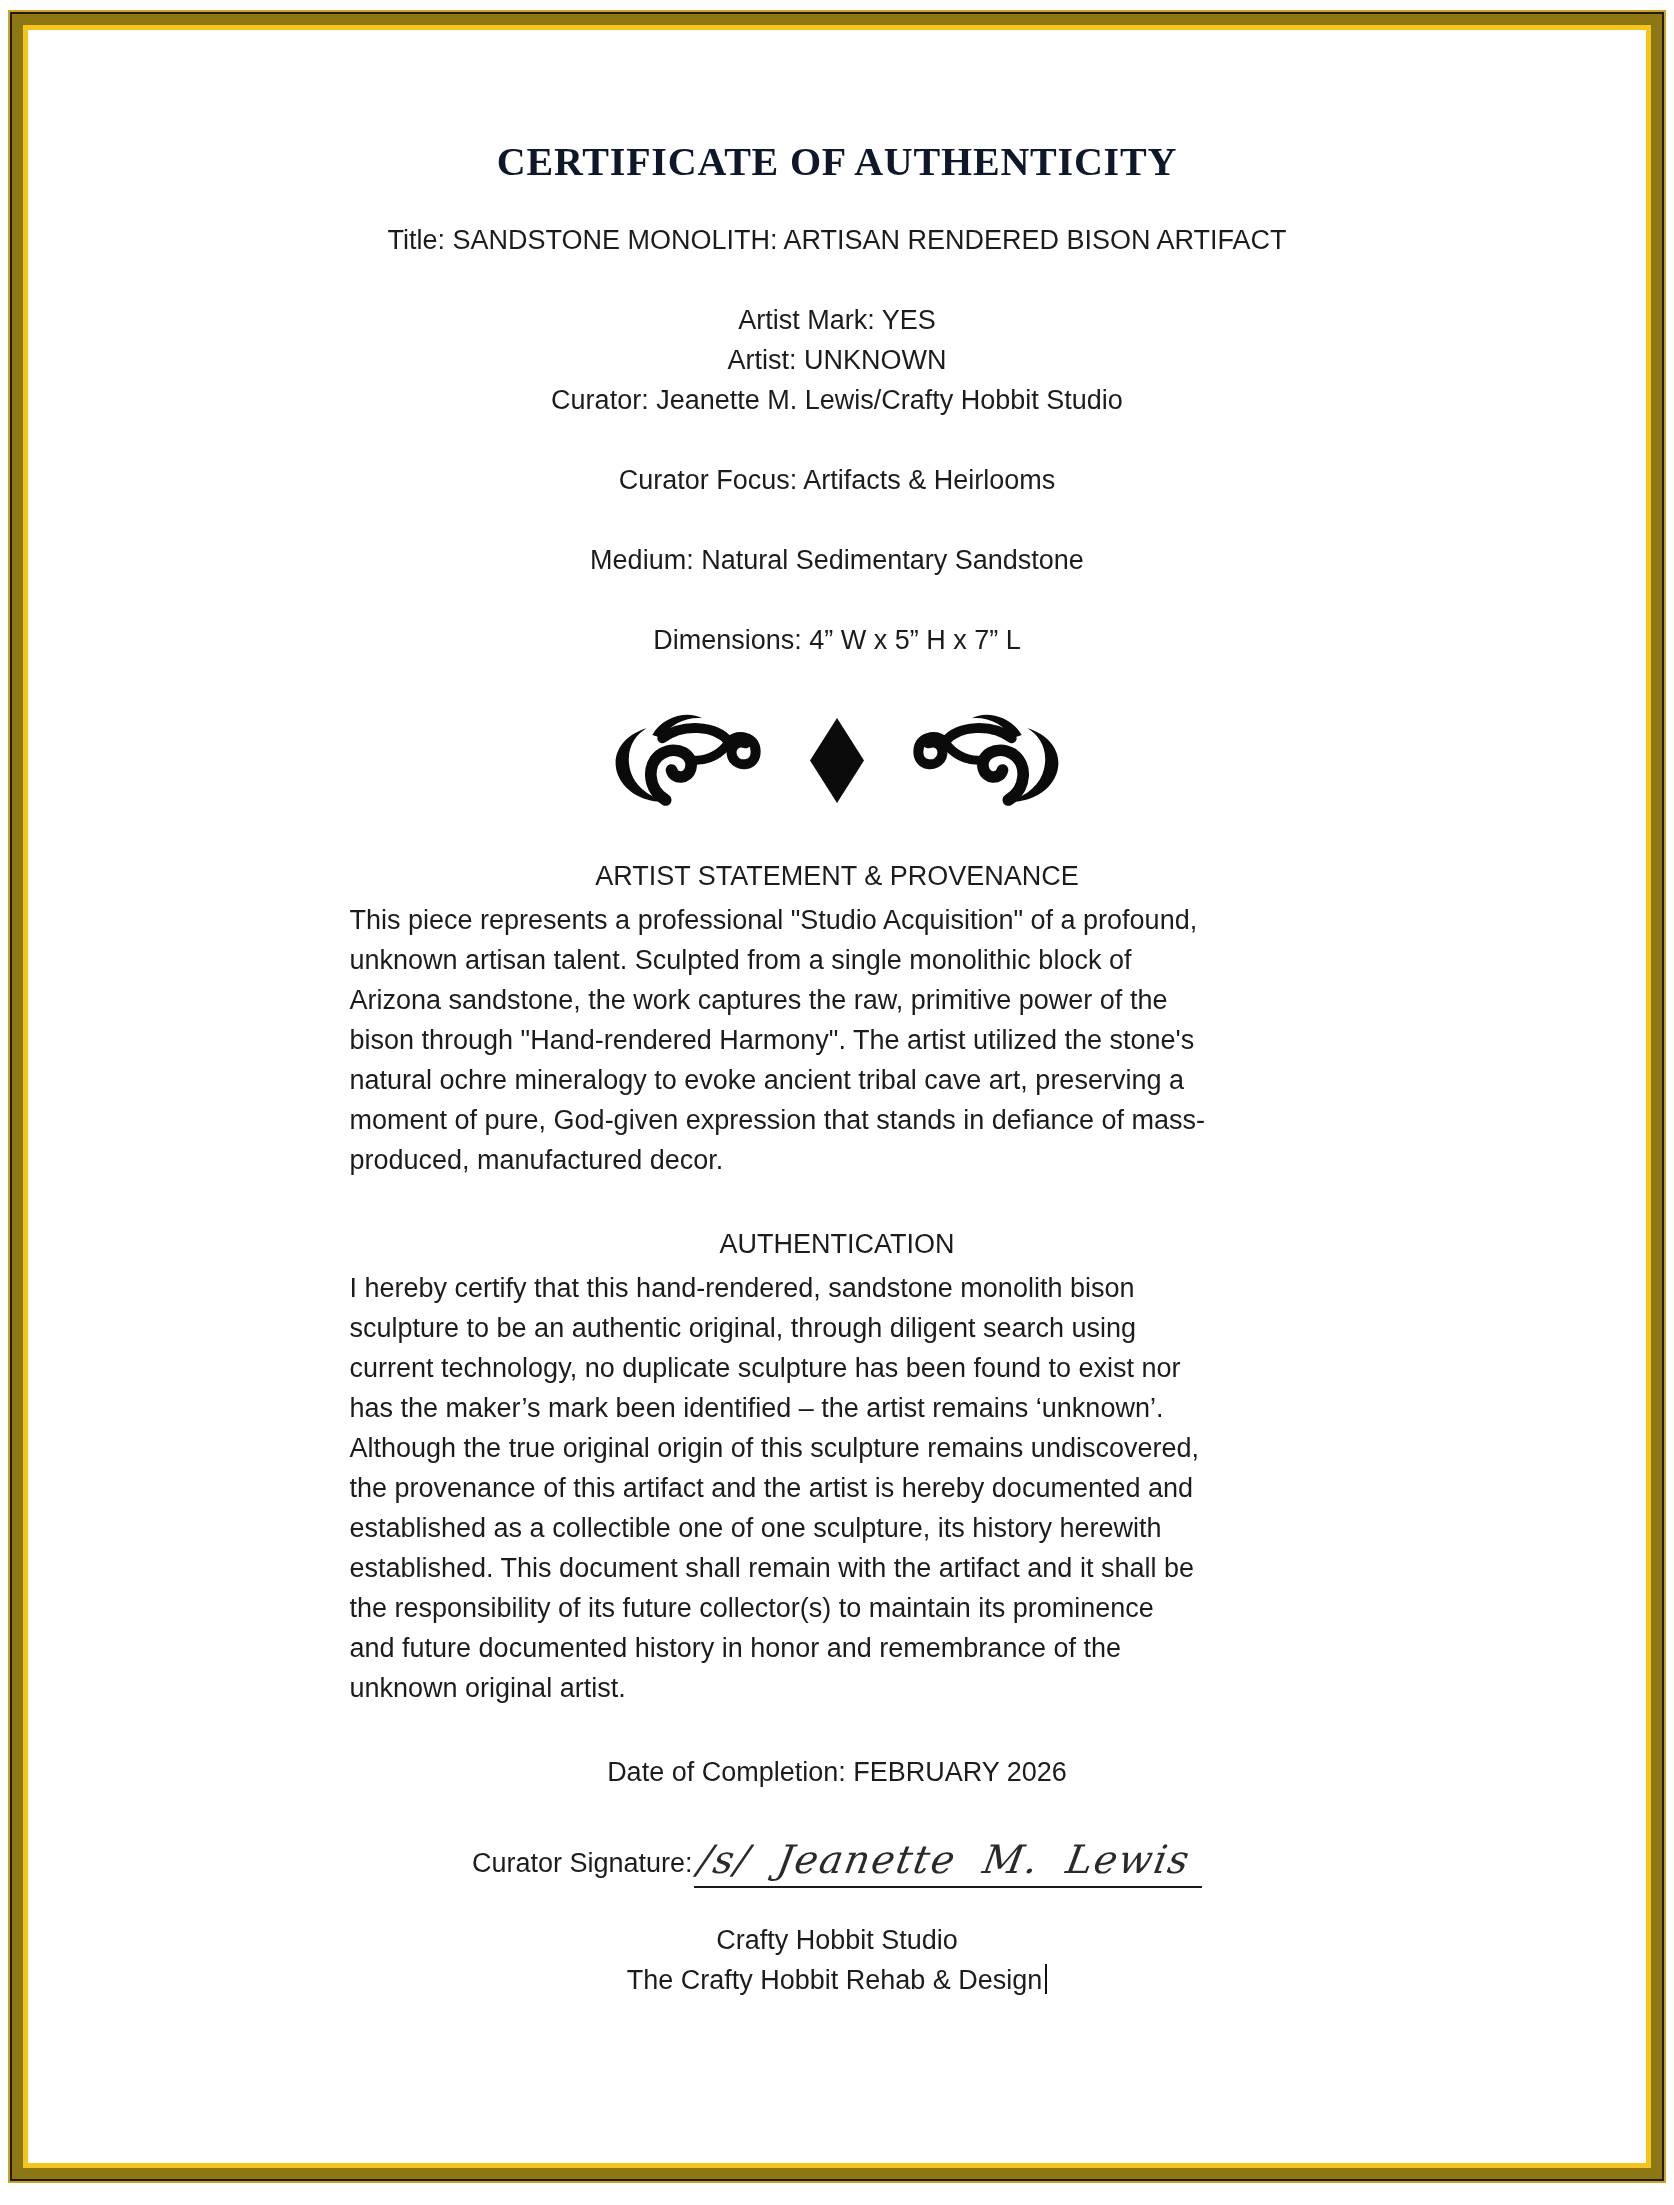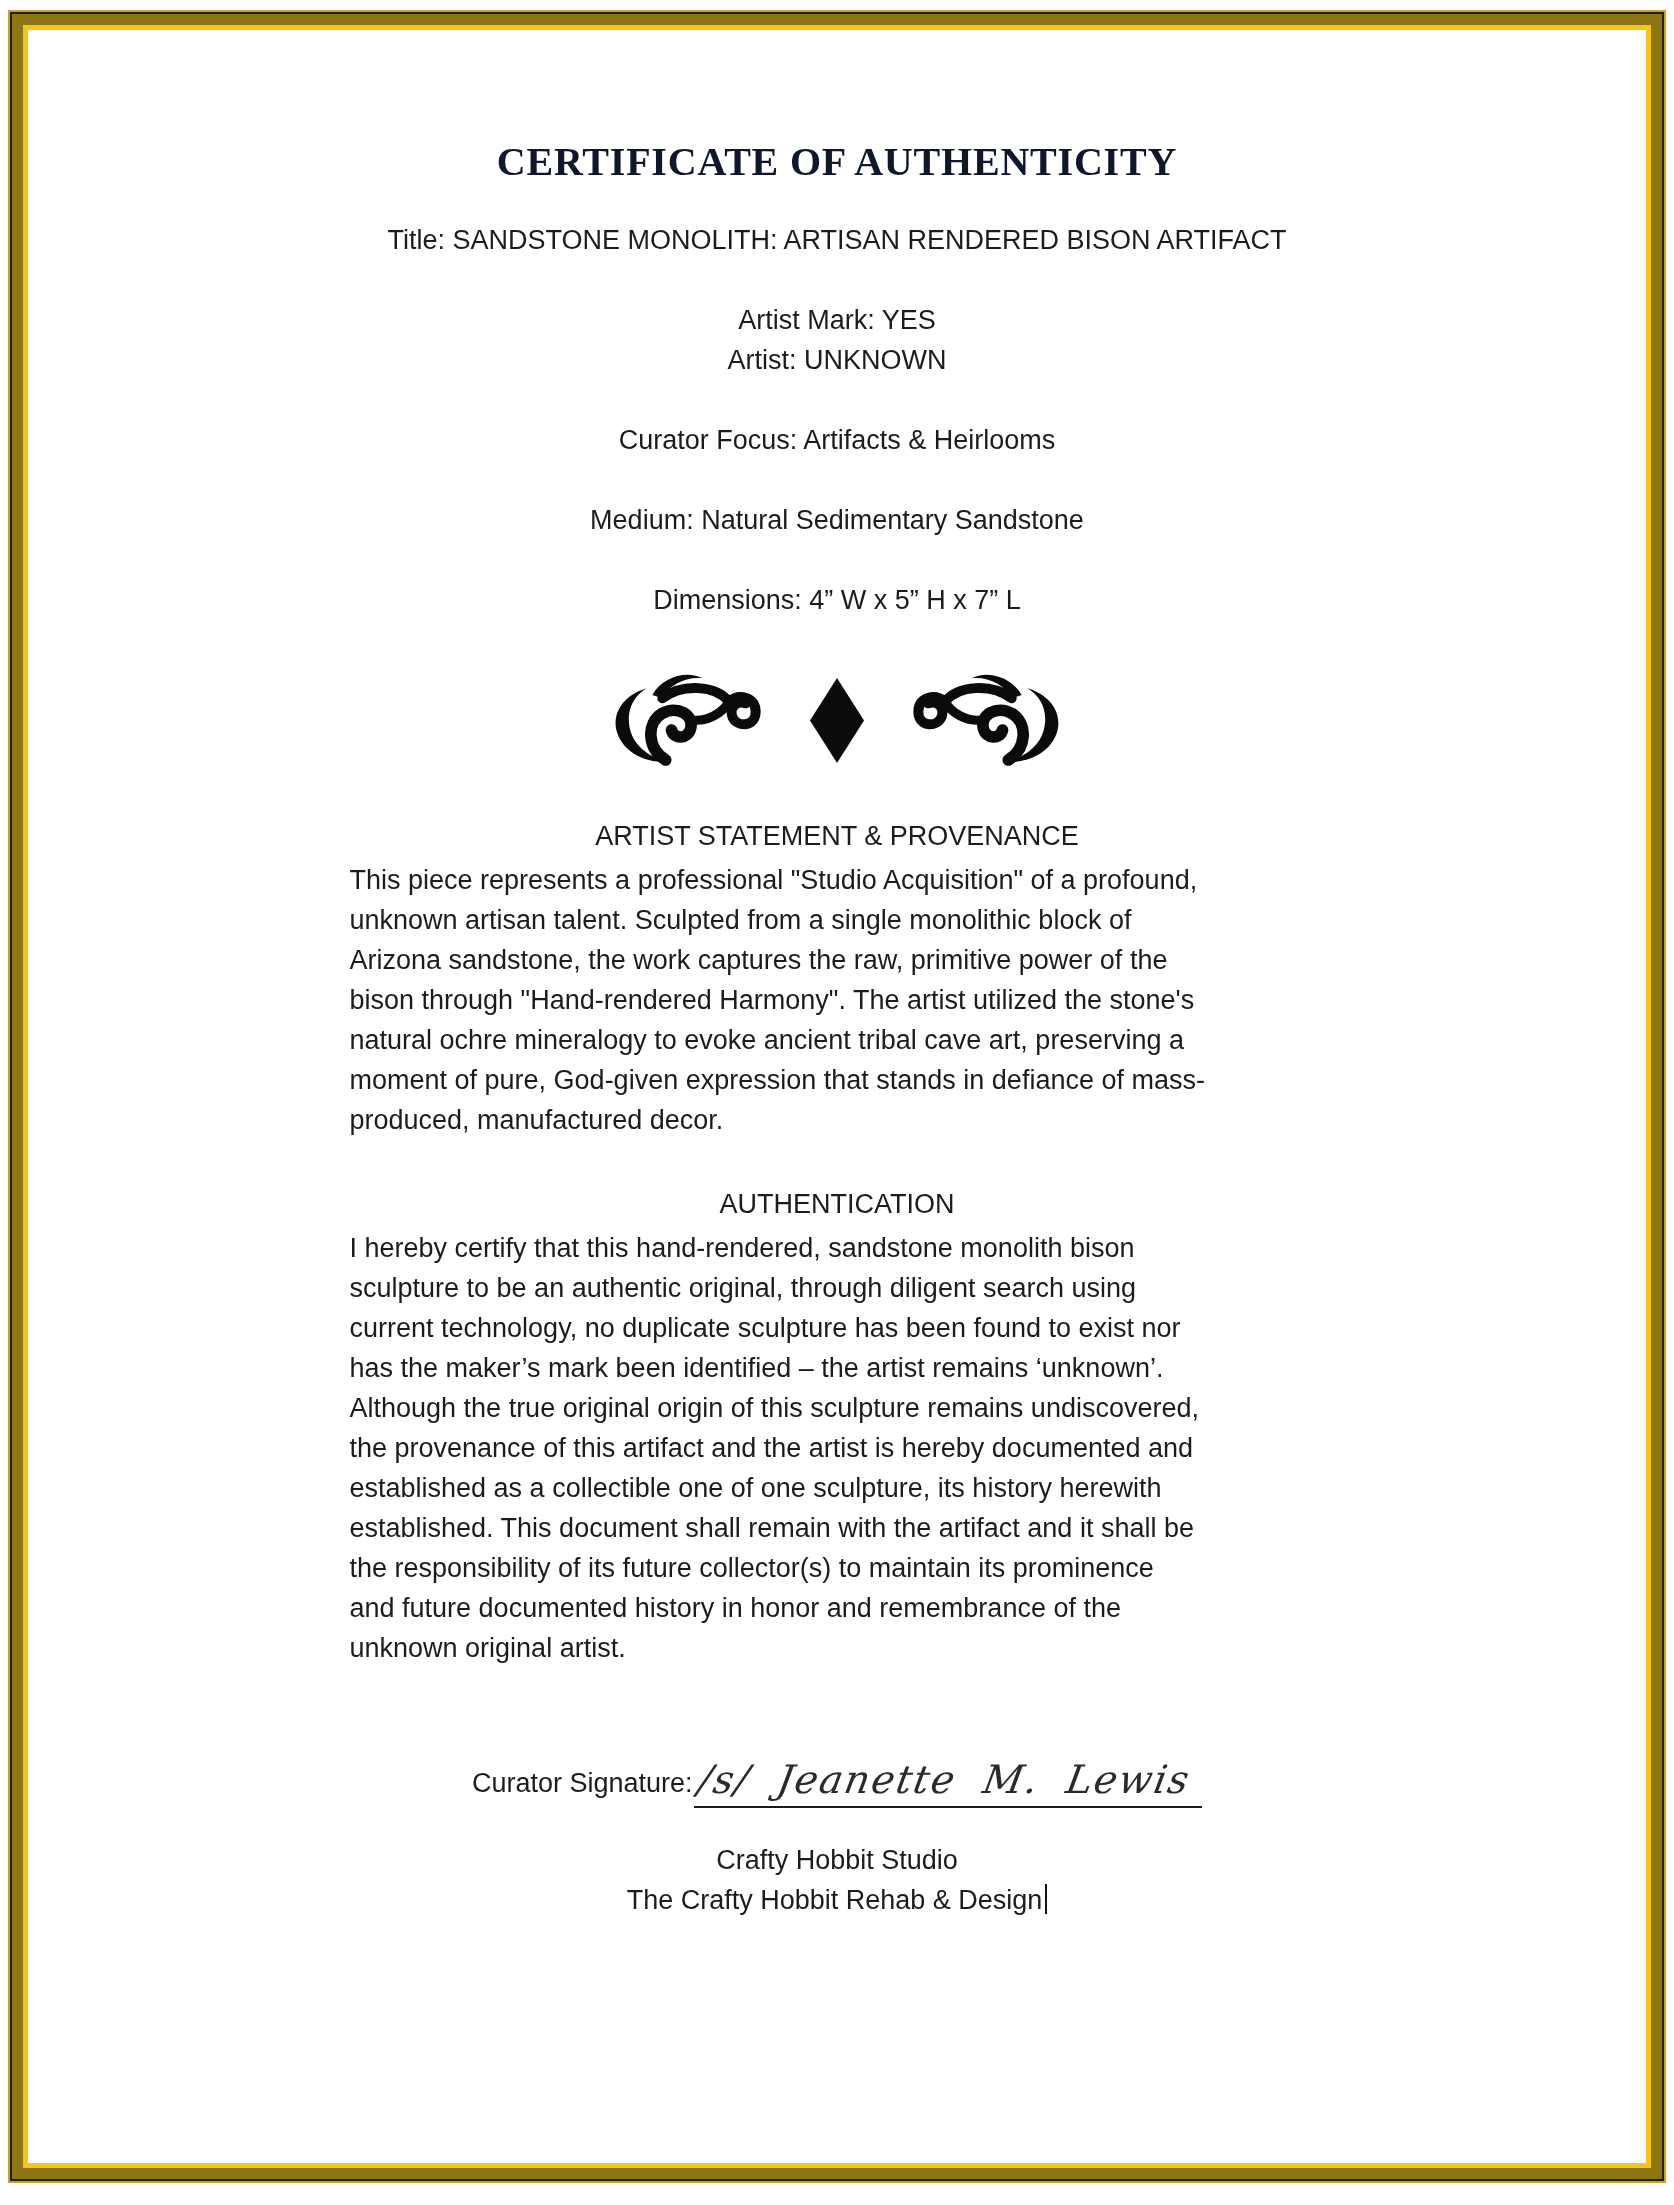--- a/index.html
+++ b/index.html
@@ -73,20 +73,21 @@
       <div class="center main-heading">CERTIFICATE OF AUTHENTICITY</div>
 
       <div class="gap-1"></div>
 
       <div class="center">Title: SANDSTONE MONOLITH: ARTISAN RENDERED BISON ARTIFACT</div>
 
       <div class="gap-line"></div>
 
       <div class="center">Artist Mark: YES</div>
       <div class="center">Artist: UNKNOWN</div>
+      <div class="center">Curator: Jeanette M. Lewis/Crafty Hobbit Studio</div>
 
       <div class="gap-line"></div>
 
       <div class="center">Curator Focus: Artifacts &amp; Heirlooms</div>
 
       <div class="gap-line"></div>
 
       <div class="center">Medium: Natural Sedimentary Sandstone</div>
 
       <div class="gap-line"></div>
@@ -148,20 +149,21 @@
 Although the true original origin of this sculpture remains undiscovered,
 the provenance of this artifact and the artist is hereby documented and
 established as a collectible one of one sculpture, its history herewith
 established. This document shall remain with the artifact and it shall be
 the responsibility of its future collector(s) to maintain its prominence
 and future documented history in honor and remembrance of the
 unknown original artist.</div>
 
       <div class="gap-line"></div>
 
+      <div class="center">Date of Completion: FEBRUARY 2026</div>
 
       <div class="sig-row">
         <span class="sig-label">Curator Signature:</span>
         <span class="sig-script-wrap">
           <span class="sig-script">/s/ Jeanette M. Lewis</span>
         </span>
       </div>
 
       <div class="studio-block">
         <div class="center">Crafty Hobbit Studio</div>

